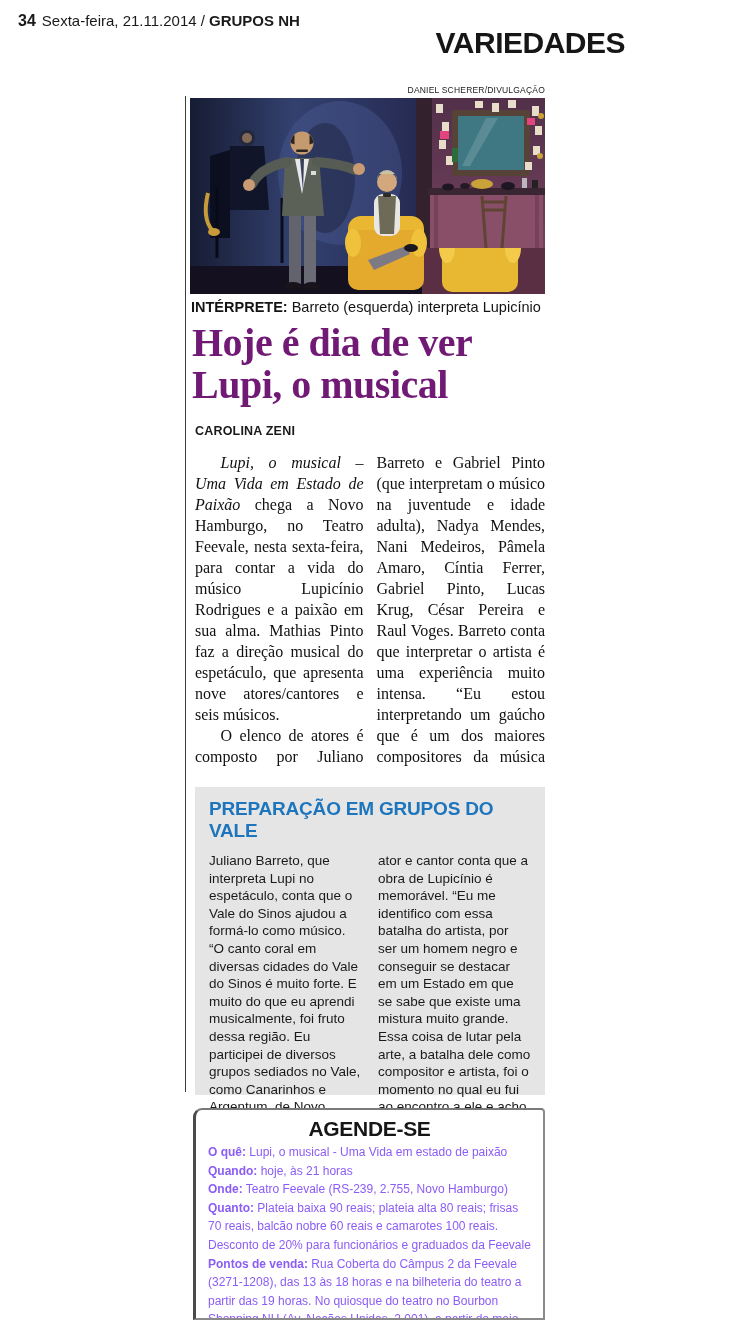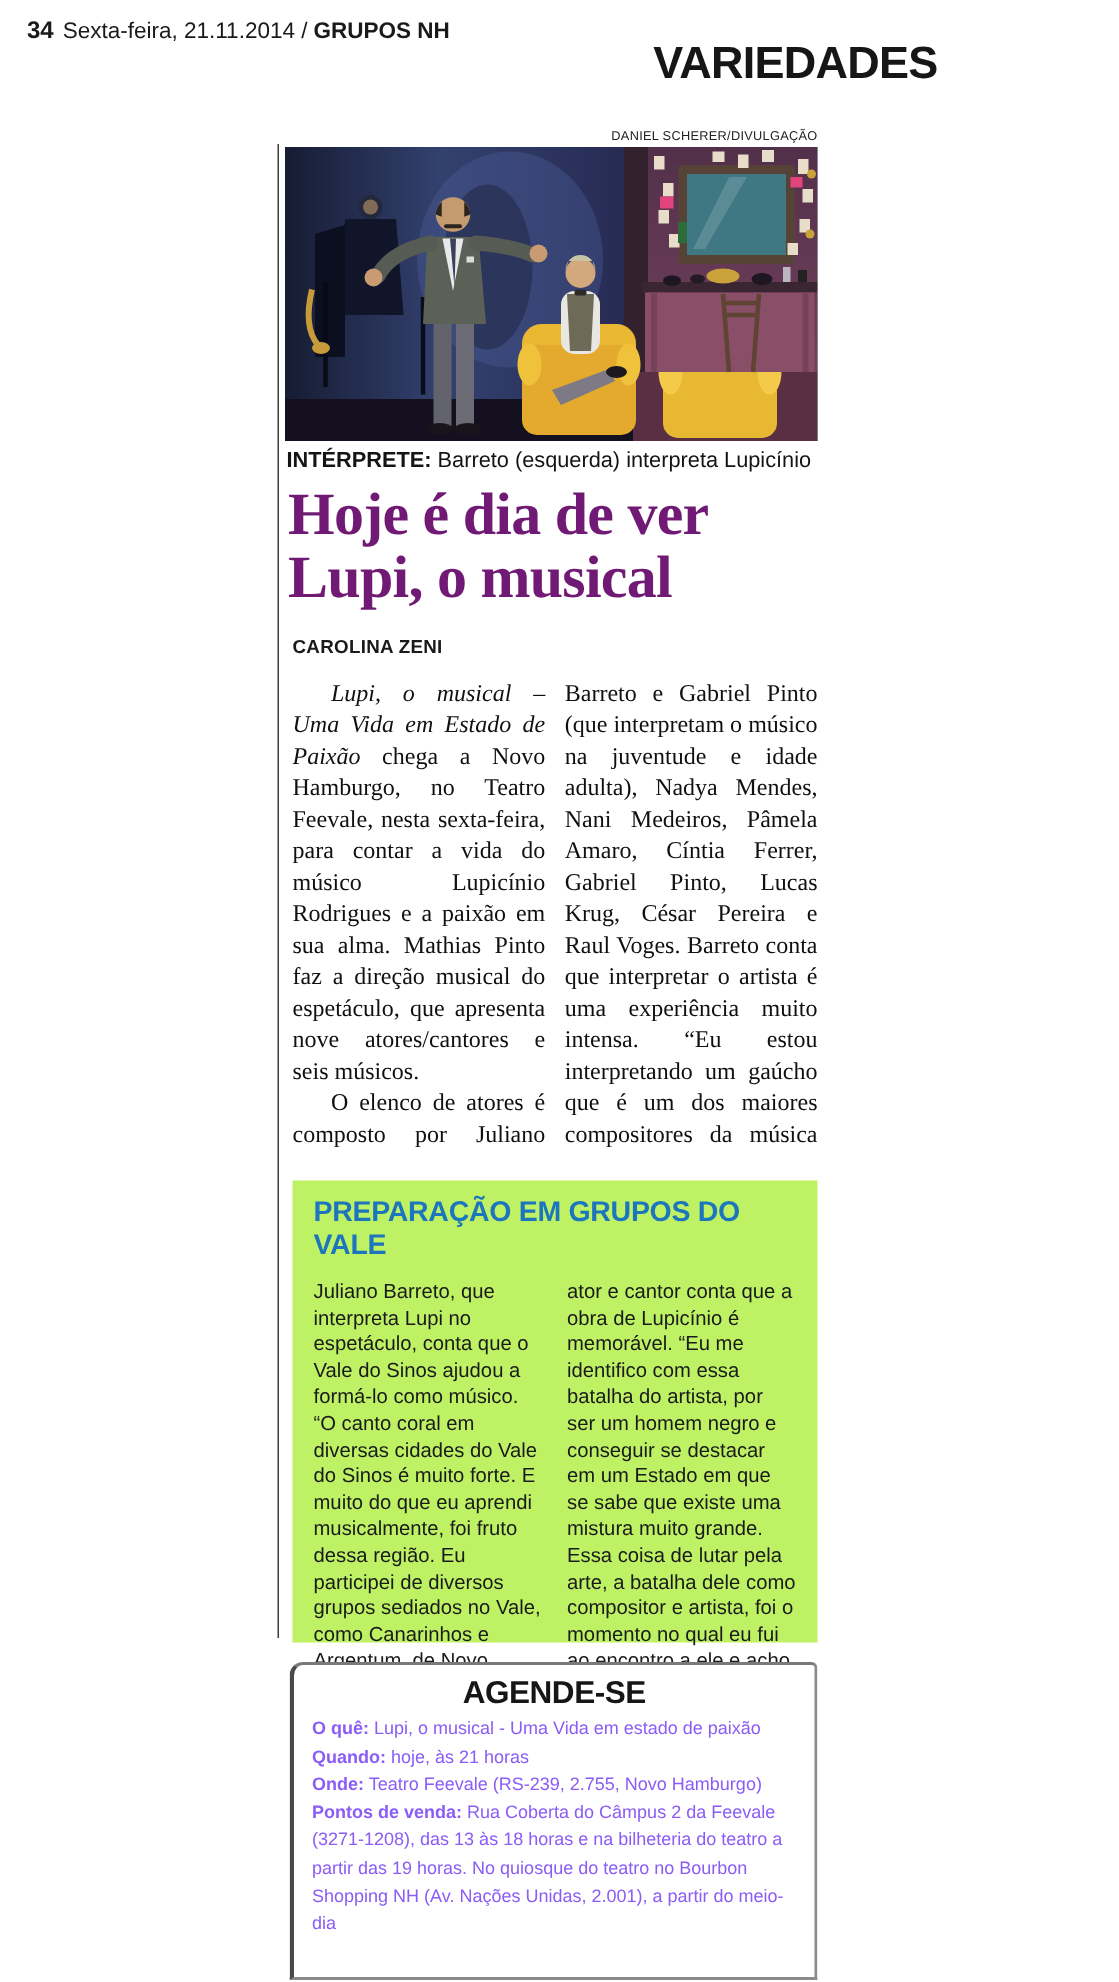--- a/index.html
+++ b/index.html
@@ -63,21 +63,21 @@
     font-family:"Liberation Serif",serif;
     font-size:16px;line-height:21px;
     text-align:justify;color:#101010;
     overflow:hidden;
   }
   .article p{margin:0;text-indent:1.6em;}
   
   .highlight{
     position:absolute;left:195px;top:787px;width:350px;height:308px;
     box-sizing:border-box;
-    background:#bef264;
+    background:#e5e5e5;
     padding:9px 14px 0 14px;
   }
   .highlight h2{
     margin:2px 0 10px 0;
     font-size:19px;font-weight:bold;letter-spacing:-0.2px;
     color:#1d76bd;
   }
   .hl-body{
     column-count:2;column-gap:16px;
     font-size:13.5px;line-height:17.6px;color:#1a1a1a;
@@ -239,16 +239,17 @@
   <aside class="highlight">
     <h2>PREPARAÇÃO EM GRUPOS DO VALE</h2>
     <div class="hl-body">Juliano Barreto, que interpreta Lupi no espetáculo, conta que o Vale do Sinos ajudou a formá-lo como músico. “O canto coral em diversas cidades do Vale do Sinos é muito forte. E muito do que eu aprendi musicalmente, foi fruto dessa região. Eu participei de diversos grupos sediados no Vale, como Canarinhos e Argentum, de Novo Hamburgo, e o Coral Municipal de Morro Reuter”, lembra ele. O ator e cantor conta que a obra de Lupicínio é memorável. “Eu me identifico com essa batalha do artista, por ser um homem negro e conseguir se destacar em um Estado em que se sabe que existe uma mistura muito grande. Essa coisa de lutar pela arte, a batalha dele como compositor e artista, foi o momento  no qual eu fui ao encontro a ele e acho que isso ajudou a interpretá-lo”, argumenta o artista.</div>
   </aside>
 
   <aside class="agenda">
     <h2>AGENDE-SE</h2>
     <p><b>O quê:</b><span> Lupi, o musical - Uma Vida em estado de paixão</span></p>
     <p><b>Quando:</b><span> hoje, às 21 horas</span></p>
     <p><b>Onde:</b><span> Teatro Feevale (RS-239, 2.755, Novo Hamburgo)</span></p>
+    <p><b>Quanto:</b><span> Plateia baixa 90 reais; plateia alta 80 reais; frisas 70 reais, balcão nobre 60 reais e camarotes 100 reais. Desconto de 20% para funcionários e graduados da Feevale</span></p>
     <p><b>Pontos de venda:</b><span> Rua Coberta do Câmpus 2 da Feevale (3271-1208), das 13 às 18 horas e na bilheteria do teatro a partir das 19 horas. No quiosque do teatro no Bourbon Shopping NH (Av. Nações Unidas, 2.001), a partir do meio-dia</span></p>
   </aside>
 
 </div>
 
 </body></html>

